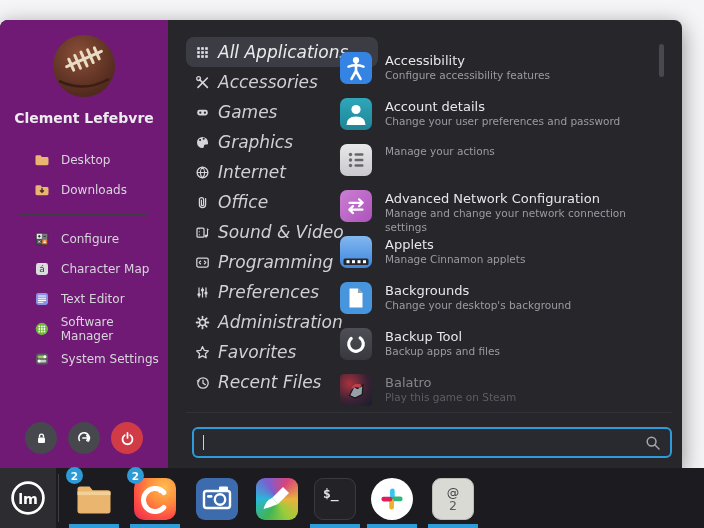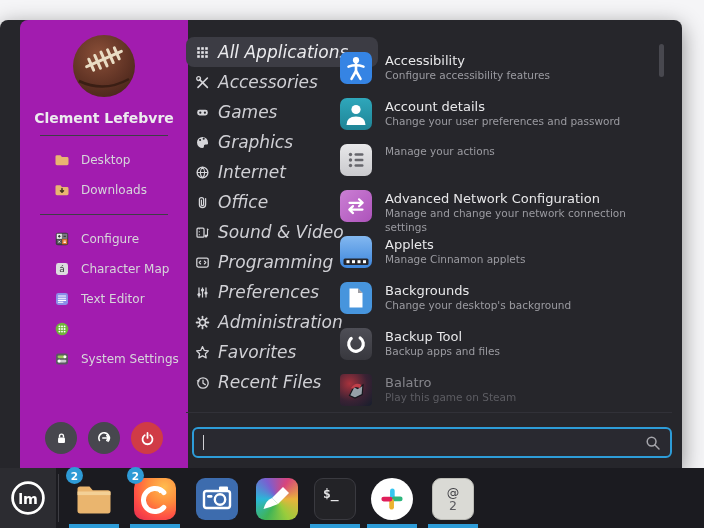--- a/index.html
+++ b/index.html
@@ -2,22 +2,22 @@
 <html><head>
 <meta charset="utf-8">
 <style>
   html,body{margin:0;padding:0;width:704px;height:528px;overflow:hidden;
     font-family:"DejaVu Sans","Liberation Sans",sans-serif;}
   .screen{position:relative;width:704px;height:528px;background:#f5f5f7;}
 
   
   .menu{position:absolute;left:0;top:20px;width:682px;height:448px;background:#26262b;
     border-radius:8px 8px 0 0;box-shadow:0 6px 22px rgba(0,0,0,.45);}
-  .sidebar{position:absolute;left:0;top:0;width:168px;height:448px;background:#a21caf;
-    border-radius:8px 0 0 0;display:flex;flex-direction:column;margin-left:20px;}
+  .sidebar{position:absolute;left:0;top:0;width:168px;height:448px;background:#701a75;
+    border-radius:8px 0 0 0;display:flex;flex-direction:column;}
   .avatar{width:62px;height:62px;border-radius:50%;overflow:hidden;margin:15px auto 0;
     background:radial-gradient(circle at 42% 32%,#8a4f38,#5d3123 58%,#3c2016);cursor:pointer;}
   .uname{margin-top:13px;text-align:center;font-size:14px;font-weight:bold;color:#ececee;}
   .sep{height:1px;background:#3e3e45;margin:9px 20px;}
   .srow{height:30px;display:flex;align-items:center;gap:11px;padding-left:34px;
     font-size:12px;color:#d6d6da;cursor:pointer;}
   .spacer{flex:1;}
   .session{display:flex;gap:11px;justify-content:center;margin-bottom:14px;}
   .sbtn{width:32px;height:32px;border-radius:50%;background:#47474e;border:none;padding:0;
     display:flex;align-items:center;justify-content:center;cursor:pointer;}
@@ -143,20 +143,21 @@
               <circle cx="8" cy="5.4" r=".95"></circle>
               <circle cx="10.6" cy="5.4" r=".95"></circle>
             <circle cx="5.4" cy="8" r=".95"></circle>
               <circle cx="8" cy="8" r=".95"></circle>
               <circle cx="10.6" cy="8" r=".95"></circle>
             <circle cx="5.4" cy="10.6" r=".95"></circle>
               <circle cx="8" cy="10.6" r=".95"></circle>
               <circle cx="10.6" cy="10.6" r=".95"></circle>
           </g>
         </svg>
+        <span>Software Manager</span>
       </div>
       <div class="srow">
         <svg width="16" height="16" viewBox="0 0 16 16">
           <rect x="2" y="2.6" width="12" height="10.8" rx="2.2" fill="#5a5a61"></rect>
           <rect x="3.6" y="4.5" width="8.8" height="2.7" rx="1.35" fill="#9bc85a"></rect>
           <circle cx="10.9" cy="5.85" r="1.5" fill="#fff"></circle>
           <rect x="3.6" y="8.7" width="8.8" height="2.7" rx="1.35" fill="#c9c9cc"></rect>
           <circle cx="5.1" cy="10.05" r="1.5" fill="#fff"></circle>
         </svg>
         <span>System Settings</span>

